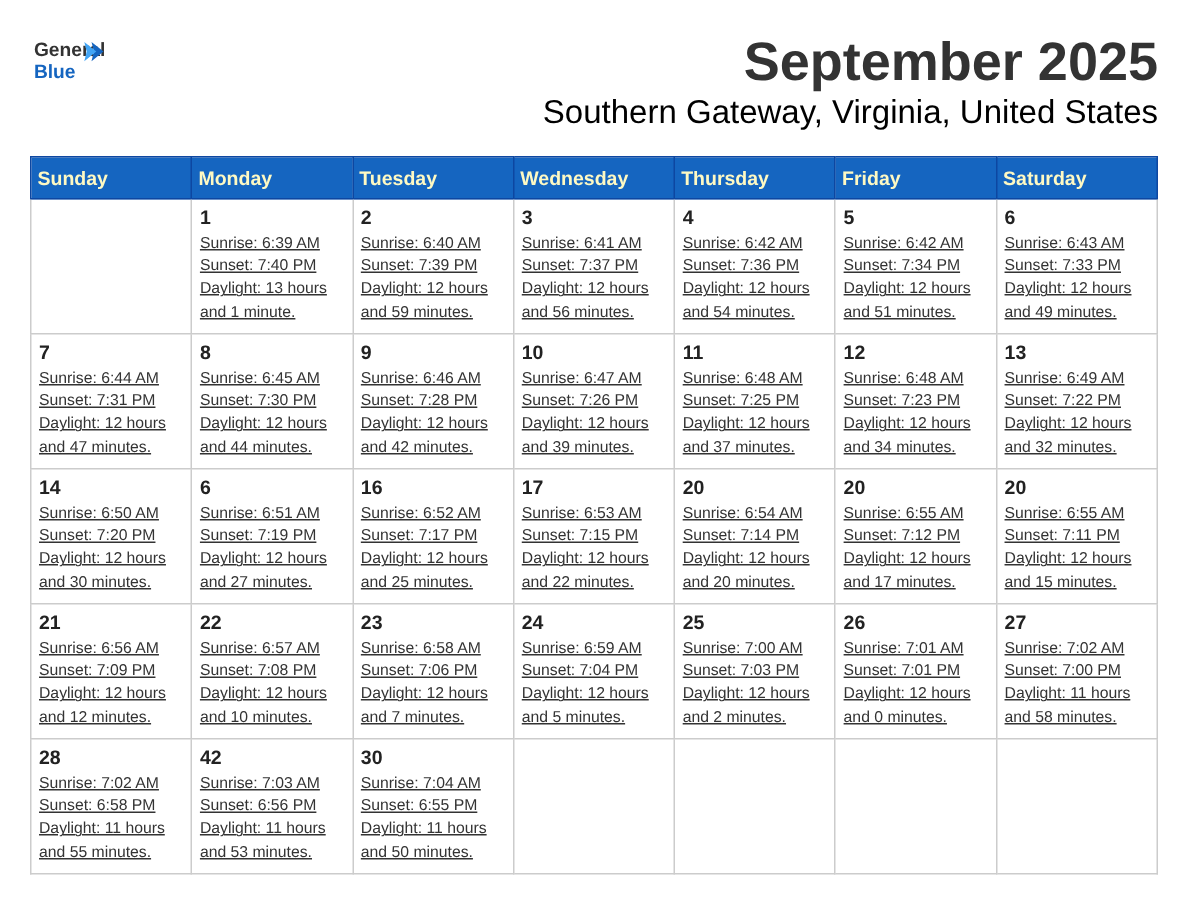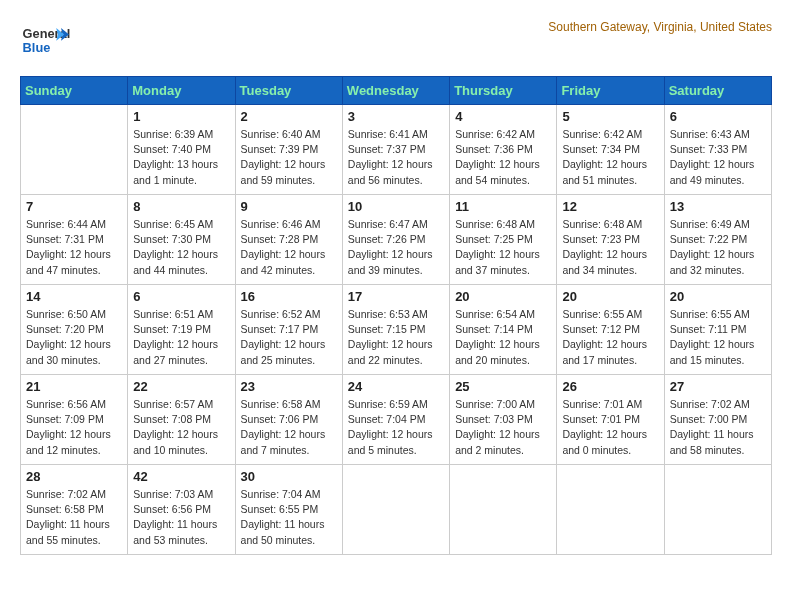--- a/index.html
+++ b/index.html
@@ -18,31 +18,31 @@
     }
     .title-block {
       text-align: right;
     }
     .month-title {
       font-size: 36px;
       font-weight: bold;
       color: #333;
     }
     .location {
-      font-size: 12px;
-      color: #a16207;
+      font-size: 22px;
+      color: #000000;
     }
     .calendar {
       width: 100%;
       border-collapse: collapse;
       font-size: 11px;
     }
     .calendar thead tr th {
       background-color: #1565c0;
-      color: #86efac;
+      color: #fef9c3;
       padding: 6px 4px;
       text-align: left;
       font-size: 13px;
       font-weight: bold;
       border: 1px solid #0d47a1;
     }
     .calendar tbody tr td {
       border: 1px solid #ccc;
       vertical-align: top;
       padding: 4px 5px;
@@ -53,20 +53,21 @@
     .day-num {
       font-size: 13px;
       font-weight: bold;
       color: #222;
       margin-bottom: 3px;
     }
     .day-info {
       color: #333;
       font-size: 10.5px;
       line-height: 1.45;
+      text-decoration: underline;
     }
     .empty-cell {
       background: #f9f9f9;
     }
     .logo-wrapper {
       display: flex;
       align-items: center;
       gap: 4px;
     }
     .logo-svg { width: 50px; height: 40px; }
@@ -79,20 +80,21 @@
     <svg class="logo-svg" viewBox="0 0 60 50">
 
       <text x="2" y="22" font-size="16" font-weight="bold" fill="#333" font-family="Arial">General</text>
       <text x="2" y="40" font-size="16" font-weight="bold" fill="#1565c0" font-family="Arial">Blue</text>
 
       <polygon points="50,10 60,18 50,26 52,18" fill="#1565c0"></polygon>
       <polygon points="44,10 54,18 44,26 46,18" fill="#42a5f5"></polygon>
     </svg>
   </div>
   <div class="title-block">
+    <div class="month-title">September 2025</div>
     <div class="location">Southern Gateway, Virginia, United States</div>
   </div>
 </div>
 
 <table class="calendar">
   <thead>
     <tr id="header-row">
         <th>Sunday</th>
         <th>Monday</th>
         <th>Tuesday</th>

